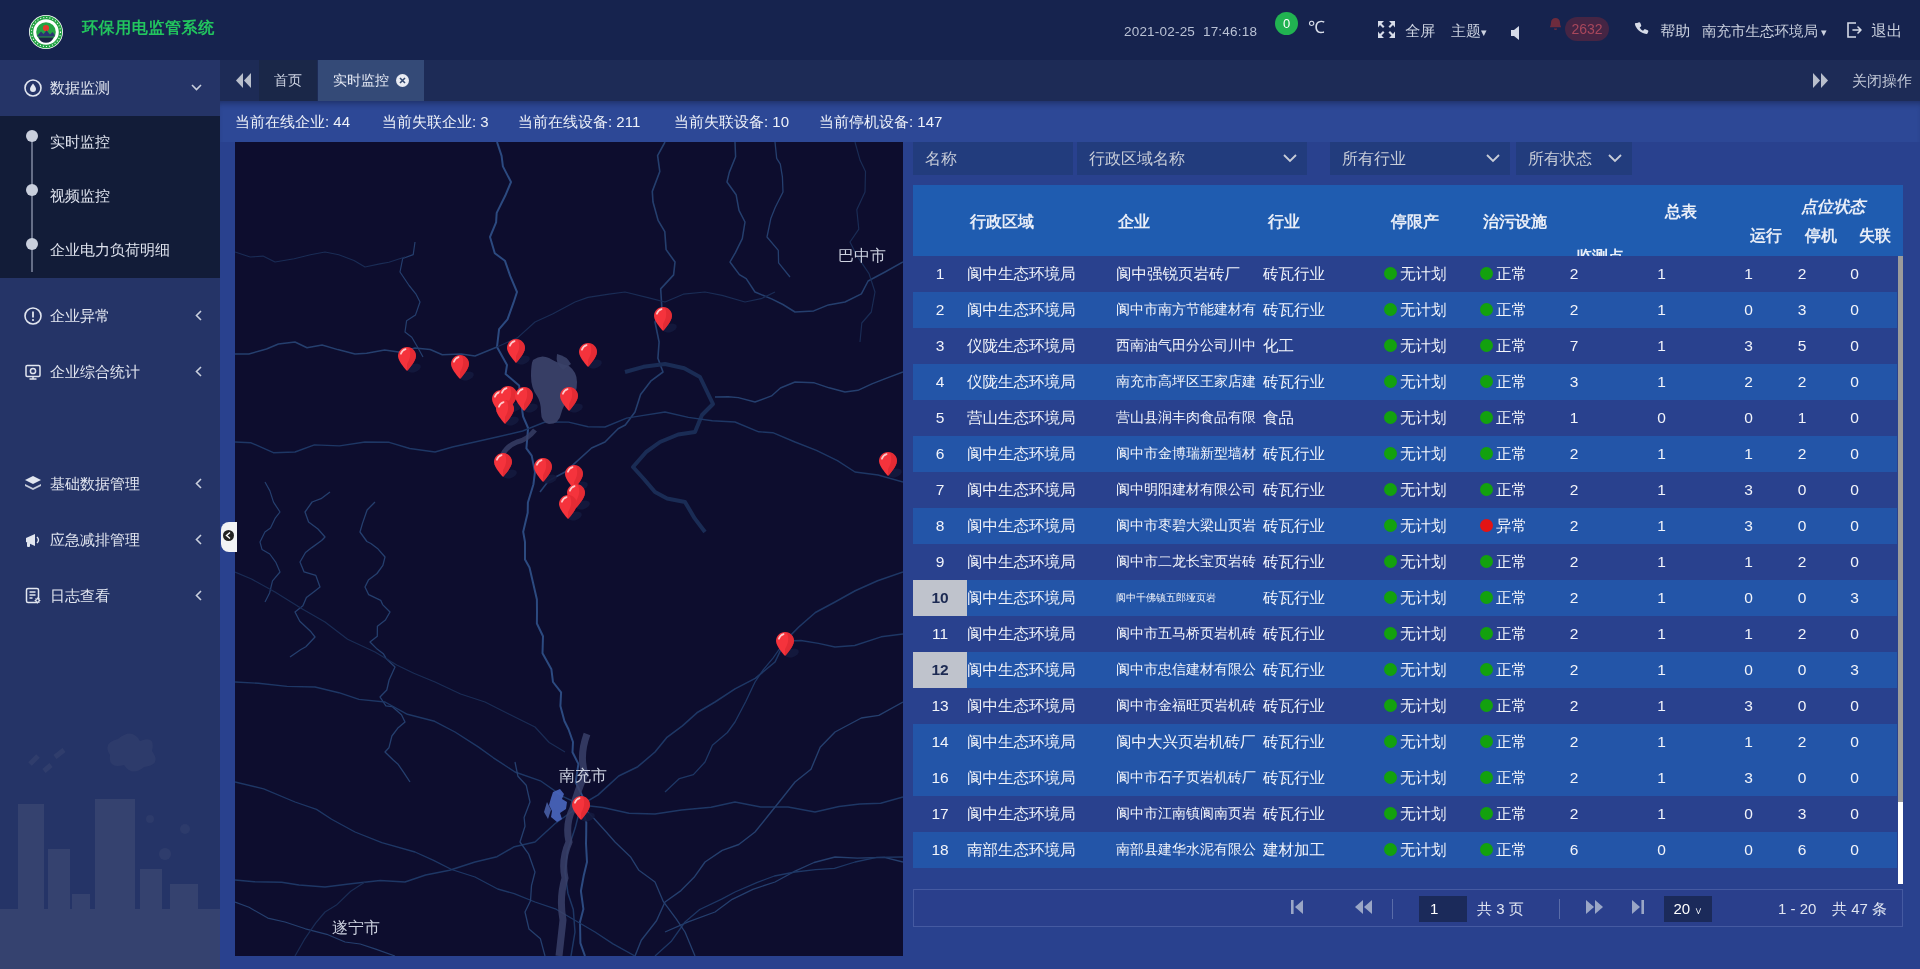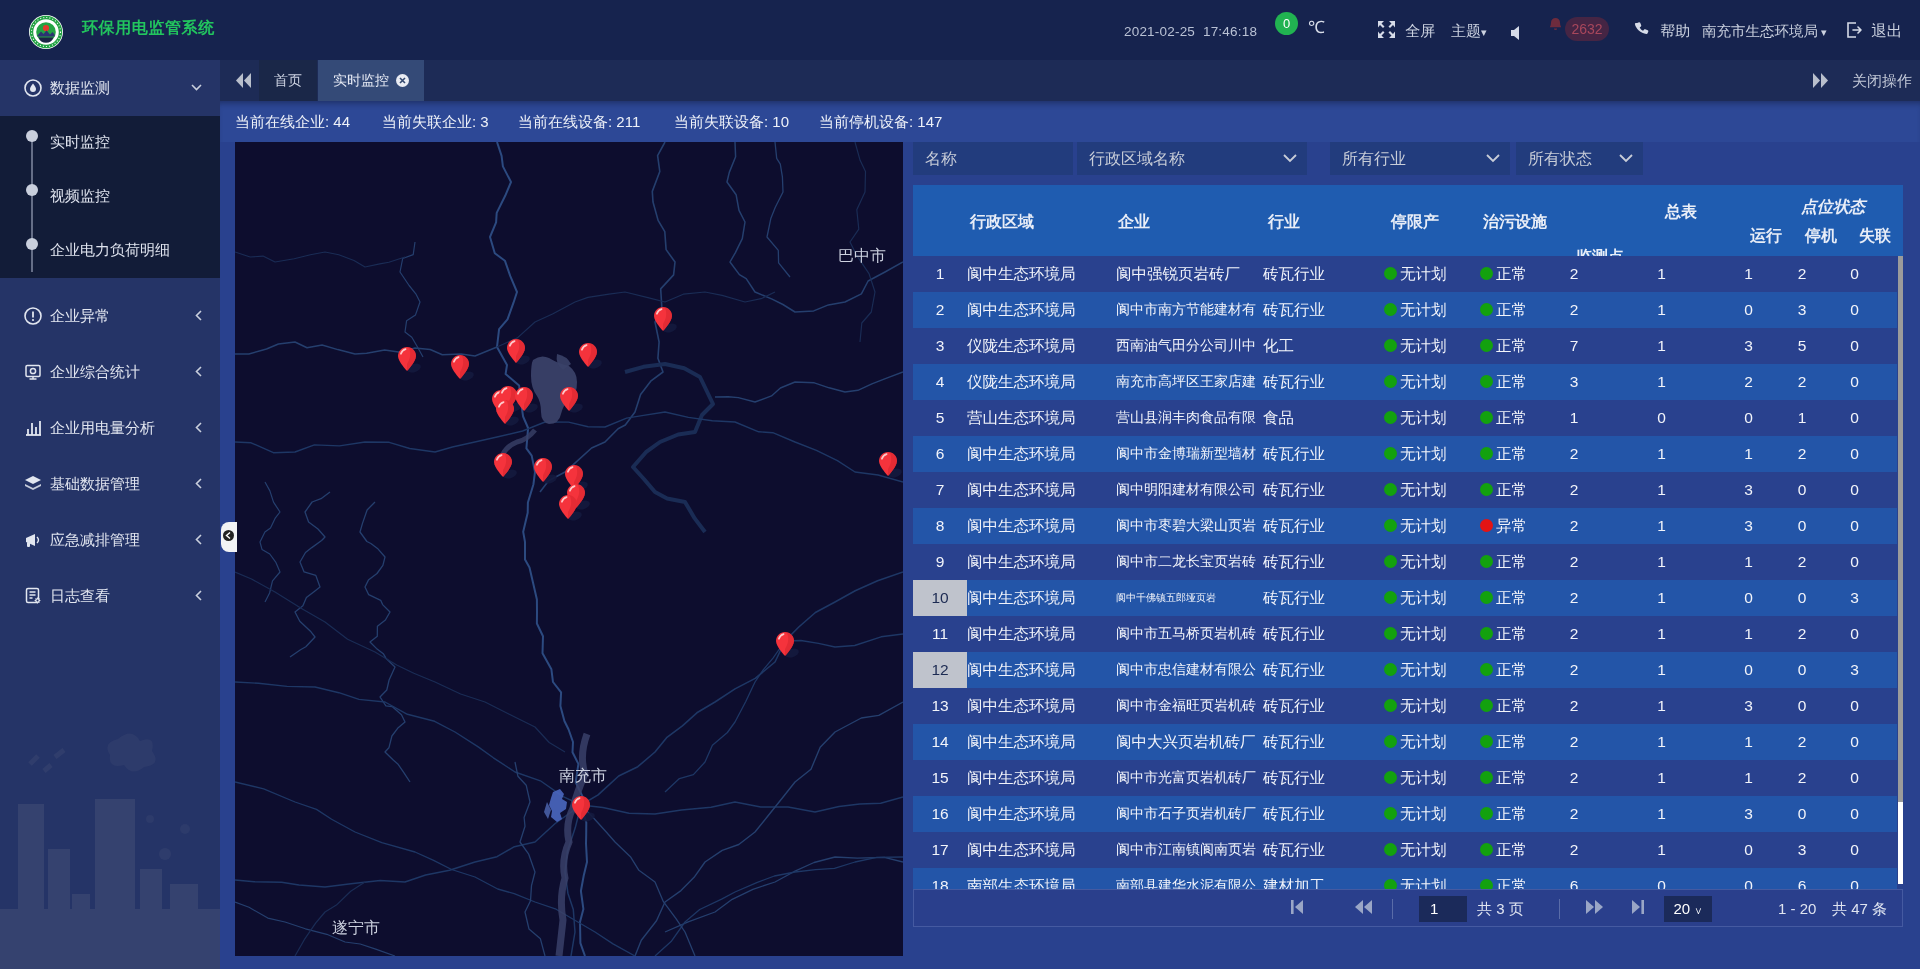--- a/index.html
+++ b/index.html
@@ -41,21 +41,21 @@
 .hlab{position:absolute;color:#e8edf7;font-size:16px;font-weight:bold;white-space:nowrap;}
 #tbody{left:913px;top:256px;width:985px;height:633px;overflow:hidden;}
 table{border-collapse:collapse;table-layout:fixed;width:984px;}
 td{padding:0;font-size:15.5px;color:#f2f4fa;height:36px;white-space:nowrap;overflow:hidden;}
 tr.odd{background:#29418e;}
 tr.even{background:#2355a8;}
 td.num{text-align:center;}
 .dot{display:inline-block;width:13px;height:13px;border-radius:50%;vertical-align:-1px;margin-right:3px;}
 .gdot{background:#13a10e;}
 .rdot{background:#e31414;}
-.hl{background:#bfc3cc;color:#1c2a52;}
+.hl{background:#bfc3cc;color:#1c2a52;font-weight:bold;}
 
 #sbtrack{left:1898px;top:256px;width:5px;height:628px;background:#9b9b9b;}
 #sbthumb{left:1898px;top:802px;width:5px;height:82px;background:#ffffff;}
 
 #pager{left:913px;top:889px;width:990px;height:38px;background:#2a3f8c;border:1px solid rgba(120,140,200,.35);box-sizing:border-box;color:#dfe4f0;font-size:15px;}
 .pgico{position:absolute;top:9px;}
 </style>
 </head>
 <body>
 <div id="stage">
@@ -145,32 +145,20 @@
           <path d="M6 1L1.5 5.5 6 10" stroke="#c9cfdd" stroke-width="1.6" fill="none"></path>
         </svg>
     </div>
     <div class="mitem" style="top:228px">
       <svg class="ico" viewBox="0 0 18 18">
           <circle cx="9" cy="9" r="8" fill="none" stroke="#e2e6f0" stroke-width="1.6"></circle>
           <path d="M9 4.5v6" stroke="#e2e6f0" stroke-width="1.8"></path>
           <circle cx="9" cy="13" r="1.1" fill="#e2e6f0"></circle>
         </svg>
       <span class="txt">企业异常</span>
-        <svg class="chev" style="top:22px;width:7px;height:11px" viewBox="0 0 7 11">
-          <path d="M6 1L1.5 5.5 6 10" stroke="#c9cfdd" stroke-width="1.6" fill="none"></path>
-        </svg>
-    </div>
-    <div class="mitem" style="top:340px">
-      <svg class="ico" viewBox="0 0 18 18">
-          <g stroke="#e2e6f0" stroke-width="1.8" fill="none">
-            <path d="M2 16h15"></path>
-            <path d="M4 16v-6M8 16V4M12 16V8M16 16V2"></path>
-          </g>
-        </svg>
-      <span class="txt">企业用电量分析</span>
         <svg class="chev" style="top:22px;width:7px;height:11px" viewBox="0 0 7 11">
           <path d="M6 1L1.5 5.5 6 10" stroke="#c9cfdd" stroke-width="1.6" fill="none"></path>
         </svg>
     </div>
     <div class="mitem" style="top:396px">
       <svg class="ico" viewBox="0 0 18 18">
           <g fill="#e2e6f0">
             <path d="M9 1 17 5 9 9 1 5z"></path>
             <path d="M1 9 9 13 17 9 17 11 9 15 1 11z" opacity=".85"></path>
           </g>
@@ -420,21 +408,21 @@
 
   <div class="filter" style="left:913px;width:160px;"><span class="ph">名称</span></div>
   <div class="filter" style="left:1077px;width:230px;"><span class="ph">行政区域名称</span>
     <svg width="14" height="9" viewBox="0 0 14 9" style="top:12px">
         <path d="M1 1l6 6 6-6" stroke="#c8cdd8" stroke-width="1.8" fill="none"></path>
       </svg></div>
   <div class="filter" style="left:1330px;width:180px;"><span class="ph">所有行业</span>
     <svg width="14" height="9" viewBox="0 0 14 9" style="top:12px">
         <path d="M1 1l6 6 6-6" stroke="#c8cdd8" stroke-width="1.8" fill="none"></path>
       </svg></div>
-  <div class="filter" style="left:1516px;width:127px;"><span class="ph">所有状态</span>
+  <div class="filter" style="left:1516px;width:116px;"><span class="ph">所有状态</span>
     <svg width="14" height="9" viewBox="0 0 14 9" style="top:12px">
         <path d="M1 1l6 6 6-6" stroke="#c8cdd8" stroke-width="1.8" fill="none"></path>
       </svg></div>
 
   <div id="thead" class="abs">
     <div class="hlab" style="left:57px;top:27px;">行政区域</div>
     <div class="hlab" style="left:205px;top:27px;">企业</div>
     <div class="hlab" style="left:355px;top:27px;">行业</div>
     <div class="hlab" style="left:478px;top:27px;">停限产</div>
     <div class="hlab" style="left:570px;top:27px;">治污设施</div>
@@ -624,33 +612,20 @@
             <td style="width:147px;font-size:15.5px">阆中大兴页岩机砖厂</td>
             <td style="width:107px">砖瓦行业</td>
             <td style="width:107px;padding-left:14px;box-sizing:border-box"><span class="dot gdot"></span>无计划</td>
             <td style="width:53px;padding-left:3px;box-sizing:border-box"><span class="dot gdot"></span>正常</td>
             <td class="num" style="width:88px">2</td>
             <td class="num" style="width:87px">1</td>
             <td class="num" style="width:87px">1</td>
             <td class="num" style="width:20px">2</td>
             <td class="num" style="width:85px">0</td>
           </tr>
-          <tr class="odd">
-            <td class="num" style="width:54px">15</td>
-            <td style="width:149px">阆中生态环境局</td>
-            <td style="width:147px;font-size:14px">阆中市光富页岩机砖厂</td>
-            <td style="width:107px">砖瓦行业</td>
-            <td style="width:107px;padding-left:14px;box-sizing:border-box"><span class="dot gdot"></span>无计划</td>
-            <td style="width:53px;padding-left:3px;box-sizing:border-box"><span class="dot gdot"></span>正常</td>
-            <td class="num" style="width:88px">2</td>
-            <td class="num" style="width:87px">1</td>
-            <td class="num" style="width:87px">1</td>
-            <td class="num" style="width:20px">2</td>
-            <td class="num" style="width:85px">0</td>
-          </tr>
           <tr class="even">
             <td class="num" style="width:54px">16</td>
             <td style="width:149px">阆中生态环境局</td>
             <td style="width:147px;font-size:14px">阆中市石子页岩机砖厂</td>
             <td style="width:107px">砖瓦行业</td>
             <td style="width:107px;padding-left:14px;box-sizing:border-box"><span class="dot gdot"></span>无计划</td>
             <td style="width:53px;padding-left:3px;box-sizing:border-box"><span class="dot gdot"></span>正常</td>
             <td class="num" style="width:88px">2</td>
             <td class="num" style="width:87px">1</td>
             <td class="num" style="width:87px">3</td>

